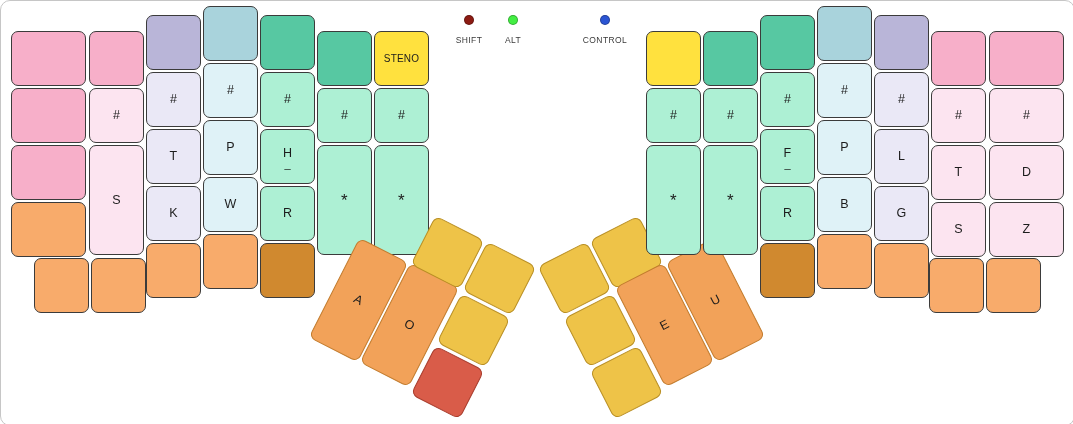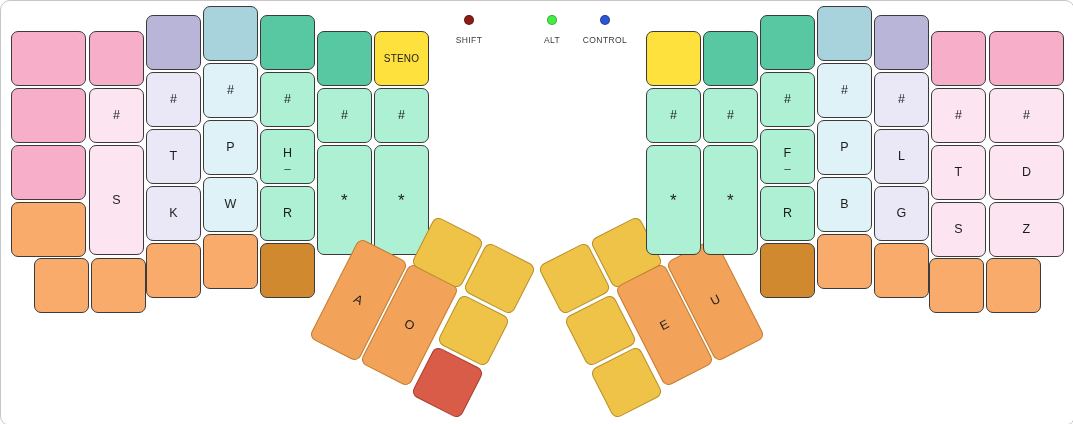--- a/index.html
+++ b/index.html
@@ -44,21 +44,21 @@
 </head>
 <body>
 
 <div class="board" id="board" style="background: rgb(255, 255, 255); border-color: rgb(198, 198, 198);">
 
   <div class="ind" id="ind-0" style="left: 438px;">
     <span class="dot" style="background: rgb(140, 27, 19);"></span>
     <span class="ind-label">SHIFT</span>
   </div>
 
-  <div class="ind" id="ind-1" style="left: 521px;">
+  <div class="ind" id="ind-1" style="left: 482px;">
     <span class="dot" style="background: rgb(67, 238, 67);"></span>
     <span class="ind-label">ALT</span>
   </div>
 
   <div class="ind" id="ind-2" style="left: 574px;">
     <span class="dot" style="background: rgb(43, 85, 211);"></span>
     <span class="ind-label">CONTROL</span>
   </div>
 
   <div id="keys-layer">

